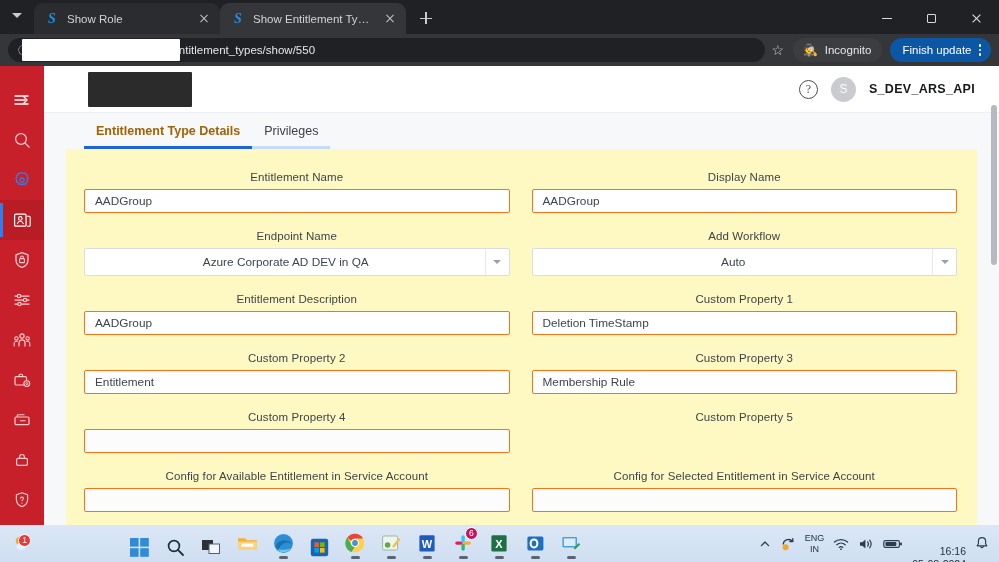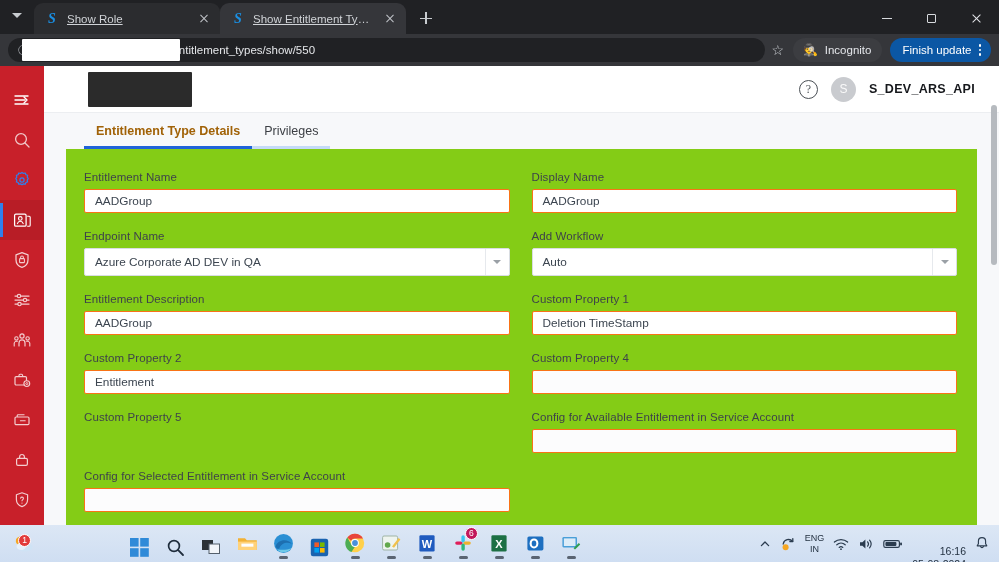--- a/index.html
+++ b/index.html
@@ -32,21 +32,21 @@
     position: relative;
   }
   .btab.inactive { background: #2b2c2f; width: 186px; }
   .btab.active { background: #35363a; width: 186px; }
   .btab .favicon {
     width: 14px; height: 14px; flex: 0 0 14px;
     display: flex; align-items: center; justify-content: center;
     color: #1a8fe3; font-weight: bold; font-size: 14px;
     font-family: "Liberation Serif", serif; font-style: italic;
   }
-  .btab .tab-title { flex: 1; overflow: hidden; text-overflow: ellipsis; text-decoration: underline; }
+  .btab .tab-title { flex: 1; overflow: hidden; text-overflow: ellipsis; }
   .btab .tab-close { width: 14px; height: 14px; position: relative; flex: 0 0 14px; }
   .btab .tab-close::before, .btab .tab-close::after {
     content: ""; position: absolute; left: 2px; top: 6.5px; width: 10px; height: 1px;
     background: #c0c4c8;
   }
   .btab .tab-close::before { transform: rotate(45deg); }
   .btab .tab-close::after { transform: rotate(-45deg); }
   .newtab {
     width: 28px; height: 28px; margin: 0 0 2px 6px; position: relative;
   }
@@ -155,21 +155,21 @@
     display: flex; align-items: center; padding: 0 12px; position: relative;
     font-size: 12.5px; color: #3c3f44; cursor: pointer;
   }
   .atab.active { font-weight: bold; color: #a16207; }
   .atab .underline { position: absolute; left: 0; right: 0; bottom: 0; height: 3px; }
   .atab.active .underline { background: #1f63d8; }
   .atab.idle .underline { background: #c4daf7; }
 
   .form-wrap {
     position: absolute; top: 83px; left: 22px; right: 22px; bottom: 0;
-    background: #84cc16; overflow: hidden;
+    background: #fef9c3; overflow: hidden; text-align: center;
   }
   .form-grid {
     display: grid; grid-template-columns: 1fr 1fr; column-gap: 22px; row-gap: 0;
     padding: 22px 20px 0 18px;
   }
   .field { margin-bottom: 17px; }
   .field-label {
     font-size: 11.5px; color: #3e434a; margin-bottom: 6px; letter-spacing: .1px;
   }
   .field-input {
@@ -441,20 +441,24 @@
           <div class="field">
             <div class="field-label">Custom Property 1</div>
             <div class="field-input">Deletion TimeStamp</div>
           </div>
 
           <div class="field">
             <div class="field-label">Custom Property 2</div>
             <div class="field-input">Entitlement</div>
           </div>
 
+          <div class="field">
+            <div class="field-label">Custom Property 3</div>
+            <div class="field-input">Membership Rule</div>
+          </div>
 
           <div class="field">
             <div class="field-label">Custom Property 4</div>
             <div class="field-input empty"></div>
           </div>
 
           <div class="field">
             <div class="field-label">Custom Property 5</div>
           </div>
 

